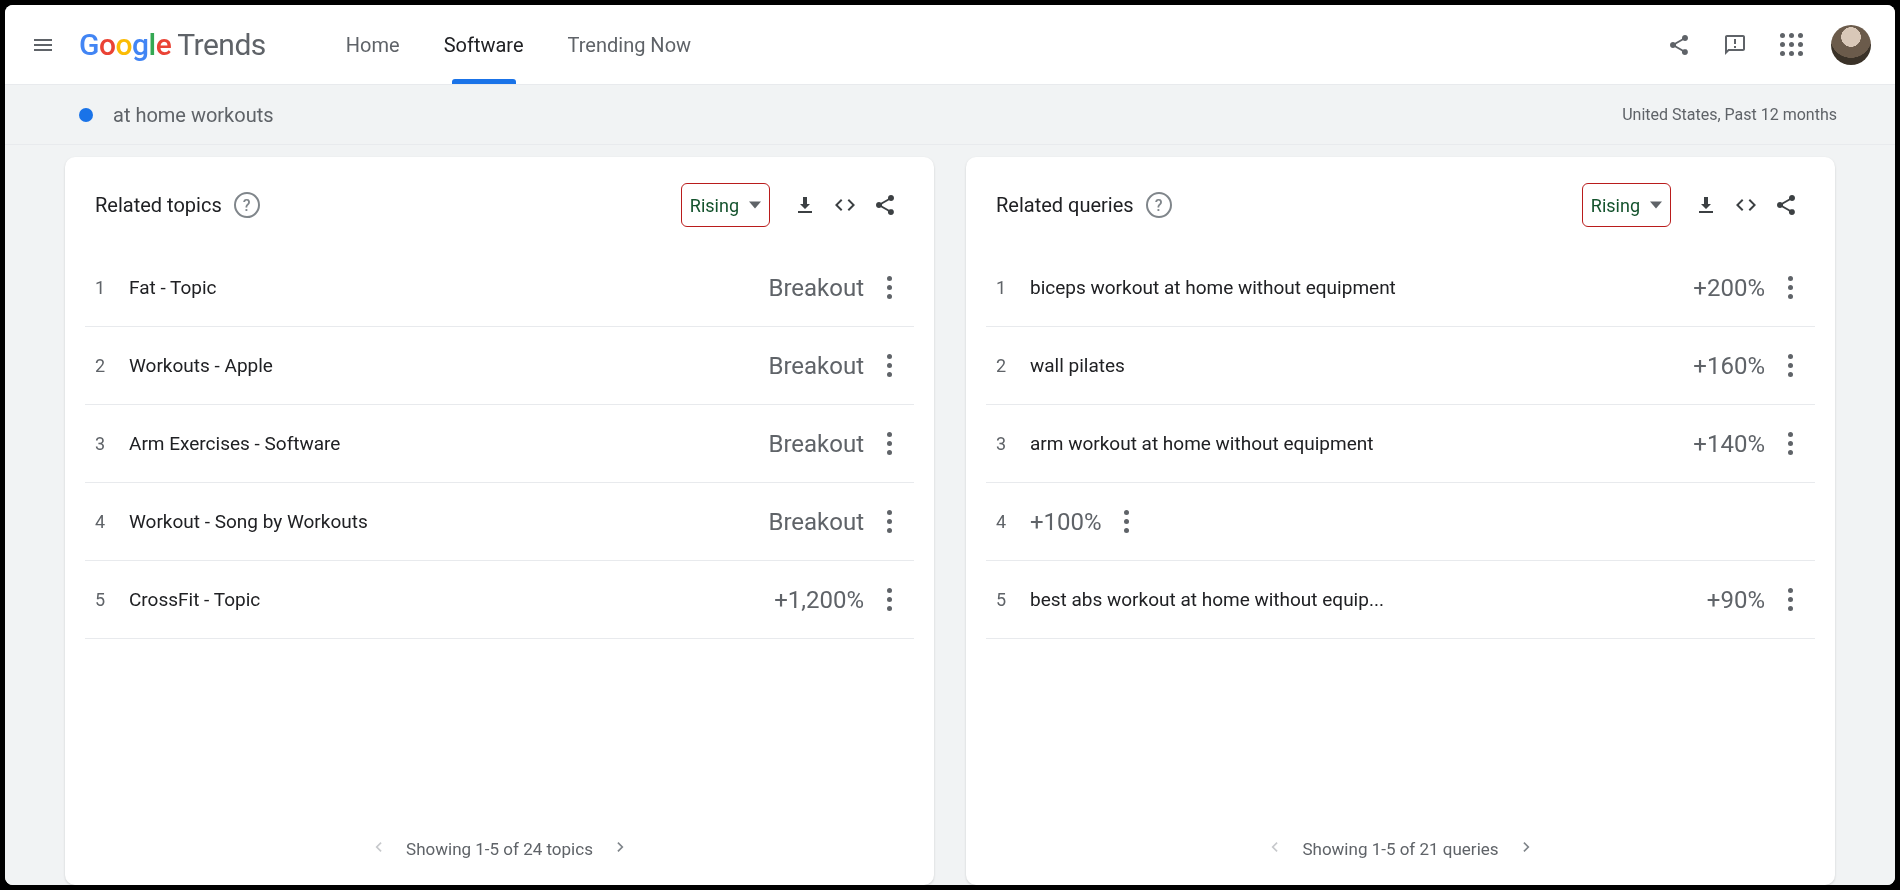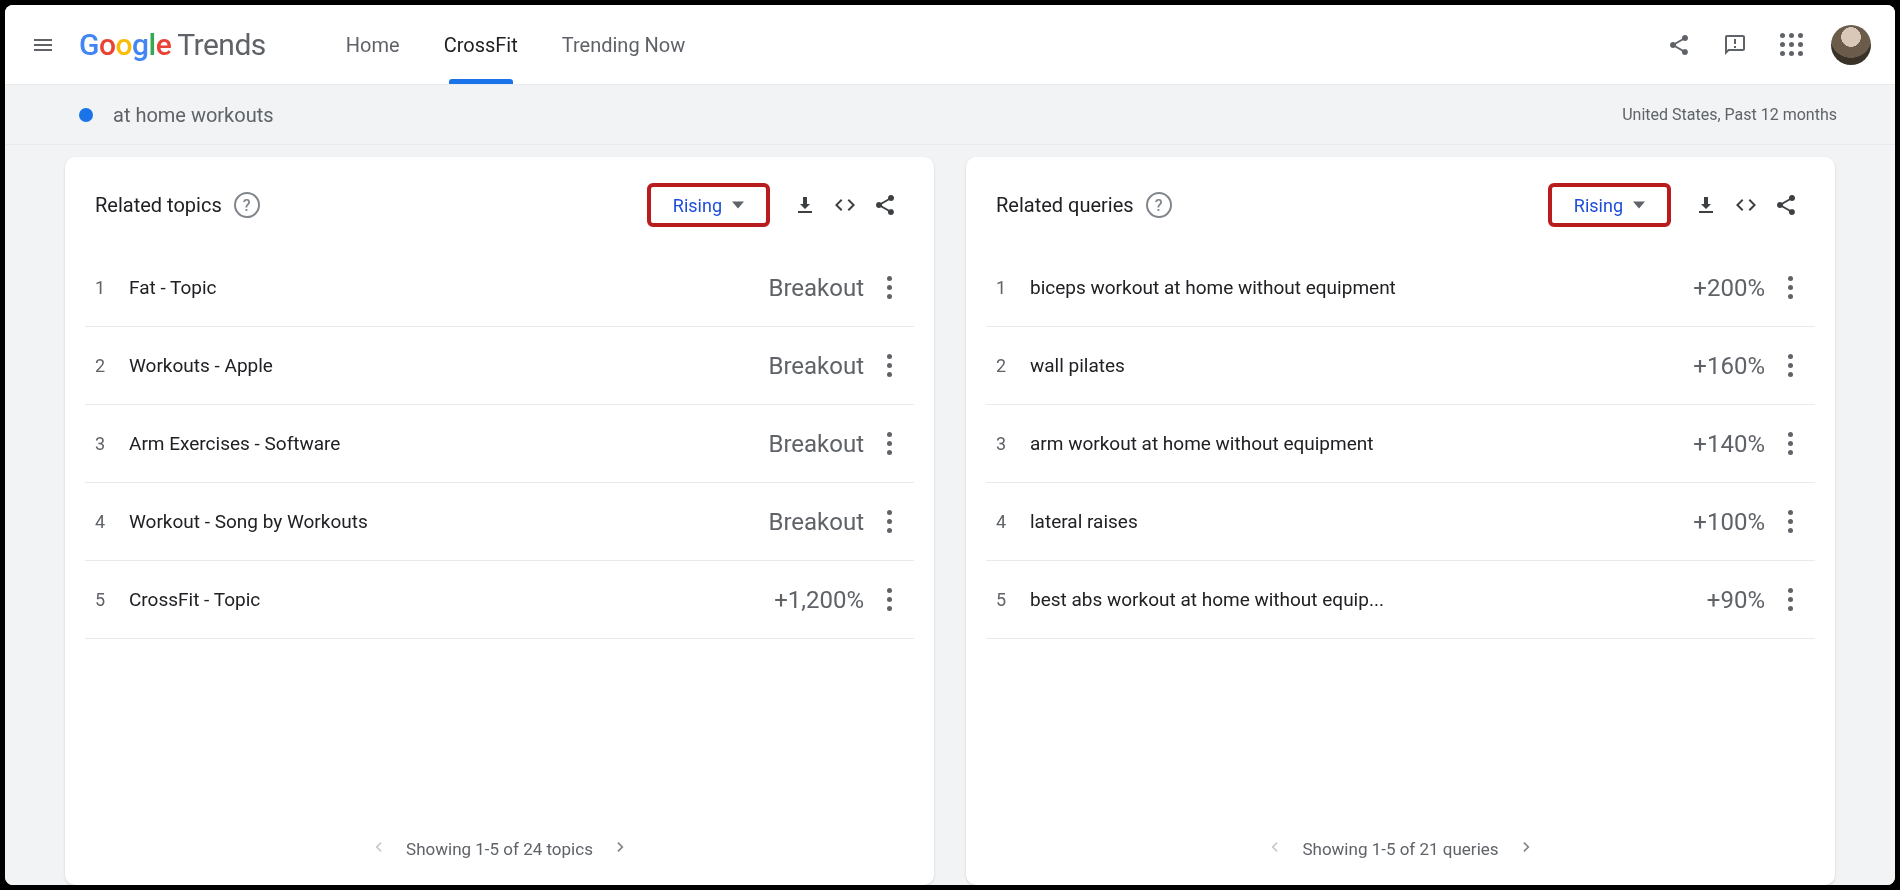--- a/index.html
+++ b/index.html
@@ -32,21 +32,21 @@
   .dot{width:14px;height:14px;border-radius:50%;background:#1a73e8;margin-right:20px;}
   .qtext{color:#5f6368;font-size:20px;}
   .qright{margin-left:auto;color:#5f6368;font-size:16px;padding-right:22px;}
   
   .content{display:flex;gap:32px;padding:12px 60px 0 60px;background:#f1f3f4;height:calc(100% - 140px);}
   .card{flex:1;background:#fff;border-radius:10px;box-shadow:0 1px 2px rgba(0,0,0,.08),0 1px 3px rgba(0,0,0,.08);padding:26px 0 0 0;display:flex;flex-direction:column;min-width:0;}
   .chead{display:flex;align-items:center;padding:0 30px 22px 30px;}
   .ctitle{font-size:20px;color:#202124;margin-right:12px;}
   .help{width:26px;height:26px;border:2px solid #80868b;border-radius:50%;display:flex;align-items:center;justify-content:center;color:#80868b;font-size:16px;font-weight:500;cursor:pointer;}
   .chead .spacer{flex:1;}
-  .sel{height:44px;border:4px solid #b91c1c;border-radius:6px;display:flex;align-items:center;padding:0 22px;font-size:18px;color:#1d4ed8;cursor:pointer;margin-right:14px;}
+  .sel{height:44px;border:1px solid #b91c1c;border-radius:6px;display:flex;align-items:center;padding:0 8px;font-size:18px;color:#14532d;cursor:pointer;margin-right:14px;}
   .sel svg{width:12px;height:12px;margin-left:10px;fill:#5f6368;}
   .cicon{width:38px;height:38px;display:flex;align-items:center;justify-content:center;cursor:pointer;margin-left:2px;}
   .cicon svg{width:24px;height:24px;fill:#3c4043;}
   
   .rows{padding:0 20px;}
   .row{display:flex;align-items:center;height:78px;border-bottom:1px solid #e8eaed;padding:0 10px;}
   .rank{width:34px;color:#5f6368;font-size:18px;}
   .label{flex:1;font-size:19px;color:#202124;white-space:nowrap;overflow:hidden;text-overflow:ellipsis;cursor:pointer;}
   .val{color:#5f6368;font-size:24px;margin-right:10px;}
   .more{width:30px;height:30px;display:flex;flex-direction:column;align-items:center;justify-content:center;gap:4px;cursor:pointer;}
@@ -71,21 +71,21 @@
     <span class="g1">G</span>
         <span class="o1">o</span>
         <span class="o2">o</span>
         <span class="g2">g</span>
         <span class="l">l</span>
         <span class="e">e</span>
     <span class="tr">Trends</span>
   </div>
   <div class="tabs">
     <div class="tab">Home</div>
-    <div class="tab active">CrossFit</div>
+    <div class="tab active">Software</div>
     <div class="tab">Trending Now</div>
   </div>
   <div class="spacer"></div>
   <div class="hicon">
     <svg viewBox="0 0 24 24">
           <path d="M18 16c-.8 0-1.5.3-2 .8l-7-4.1c.1-.2.1-.5.1-.7s0-.5-.1-.7l7-4.1c.5.5 1.2.8 2 .8 1.7 0 3-1.3 3-3s-1.3-3-3-3-3 1.3-3 3c0 .2 0 .5.1.7L8 9.8C7.5 9.3 6.8 9 6 9c-1.7 0-3 1.3-3 3s1.3 3 3 3c.8 0 1.5-.3 2-.8l7 4.1c-.1.2-.1.5-.1.7 0 1.7 1.3 3 3 3s3-1.3 3-3-1.3-3-3-3z"></path>
         </svg>
   </div>
   <div class="hicon">
     <svg viewBox="0 0 24 24">
@@ -259,21 +259,20 @@
         <div class="label">arm workout at home without equipment</div>
         <div class="val">+140%</div>
         <div class="more">
               <span></span>
               <span></span>
               <span></span>
             </div>
       </div>
       <div class="row">
         <div class="rank">4</div>
-        <div class="label">lateral raises</div>
         <div class="val">+100%</div>
         <div class="more">
               <span></span>
               <span></span>
               <span></span>
             </div>
       </div>
       <div class="row">
         <div class="rank">5</div>
         <div class="label">best abs workout at home without equip...</div>

